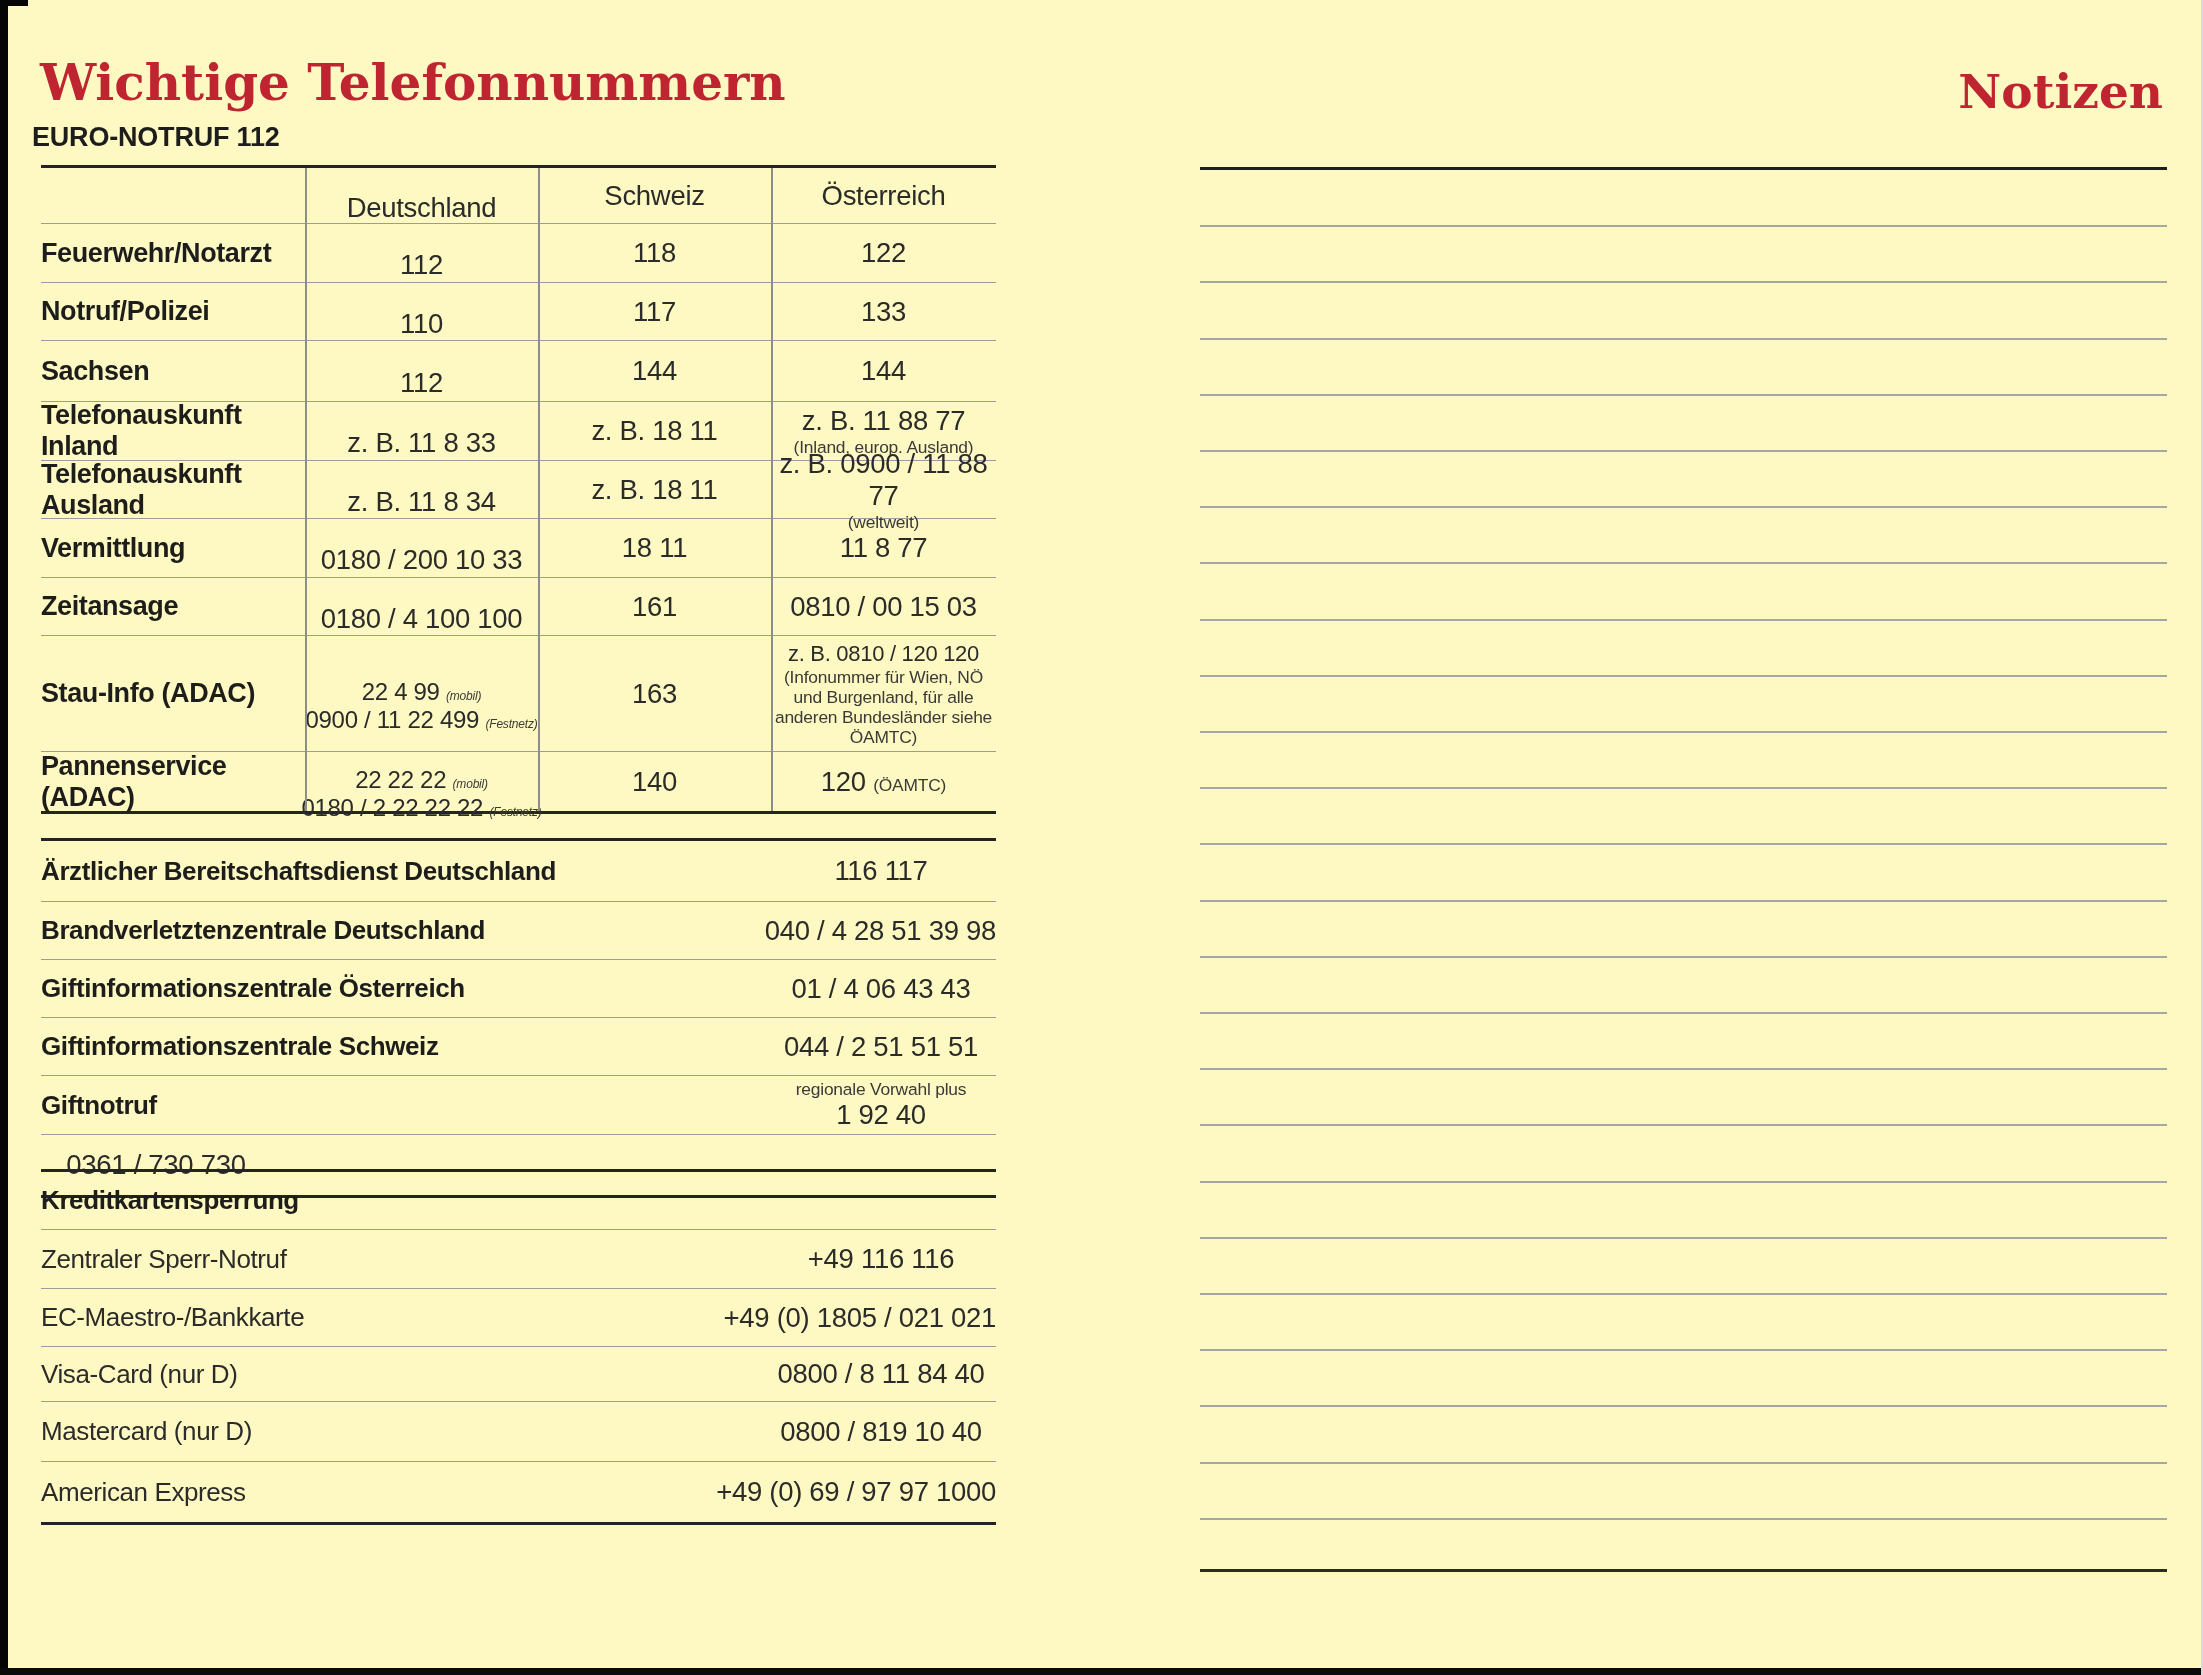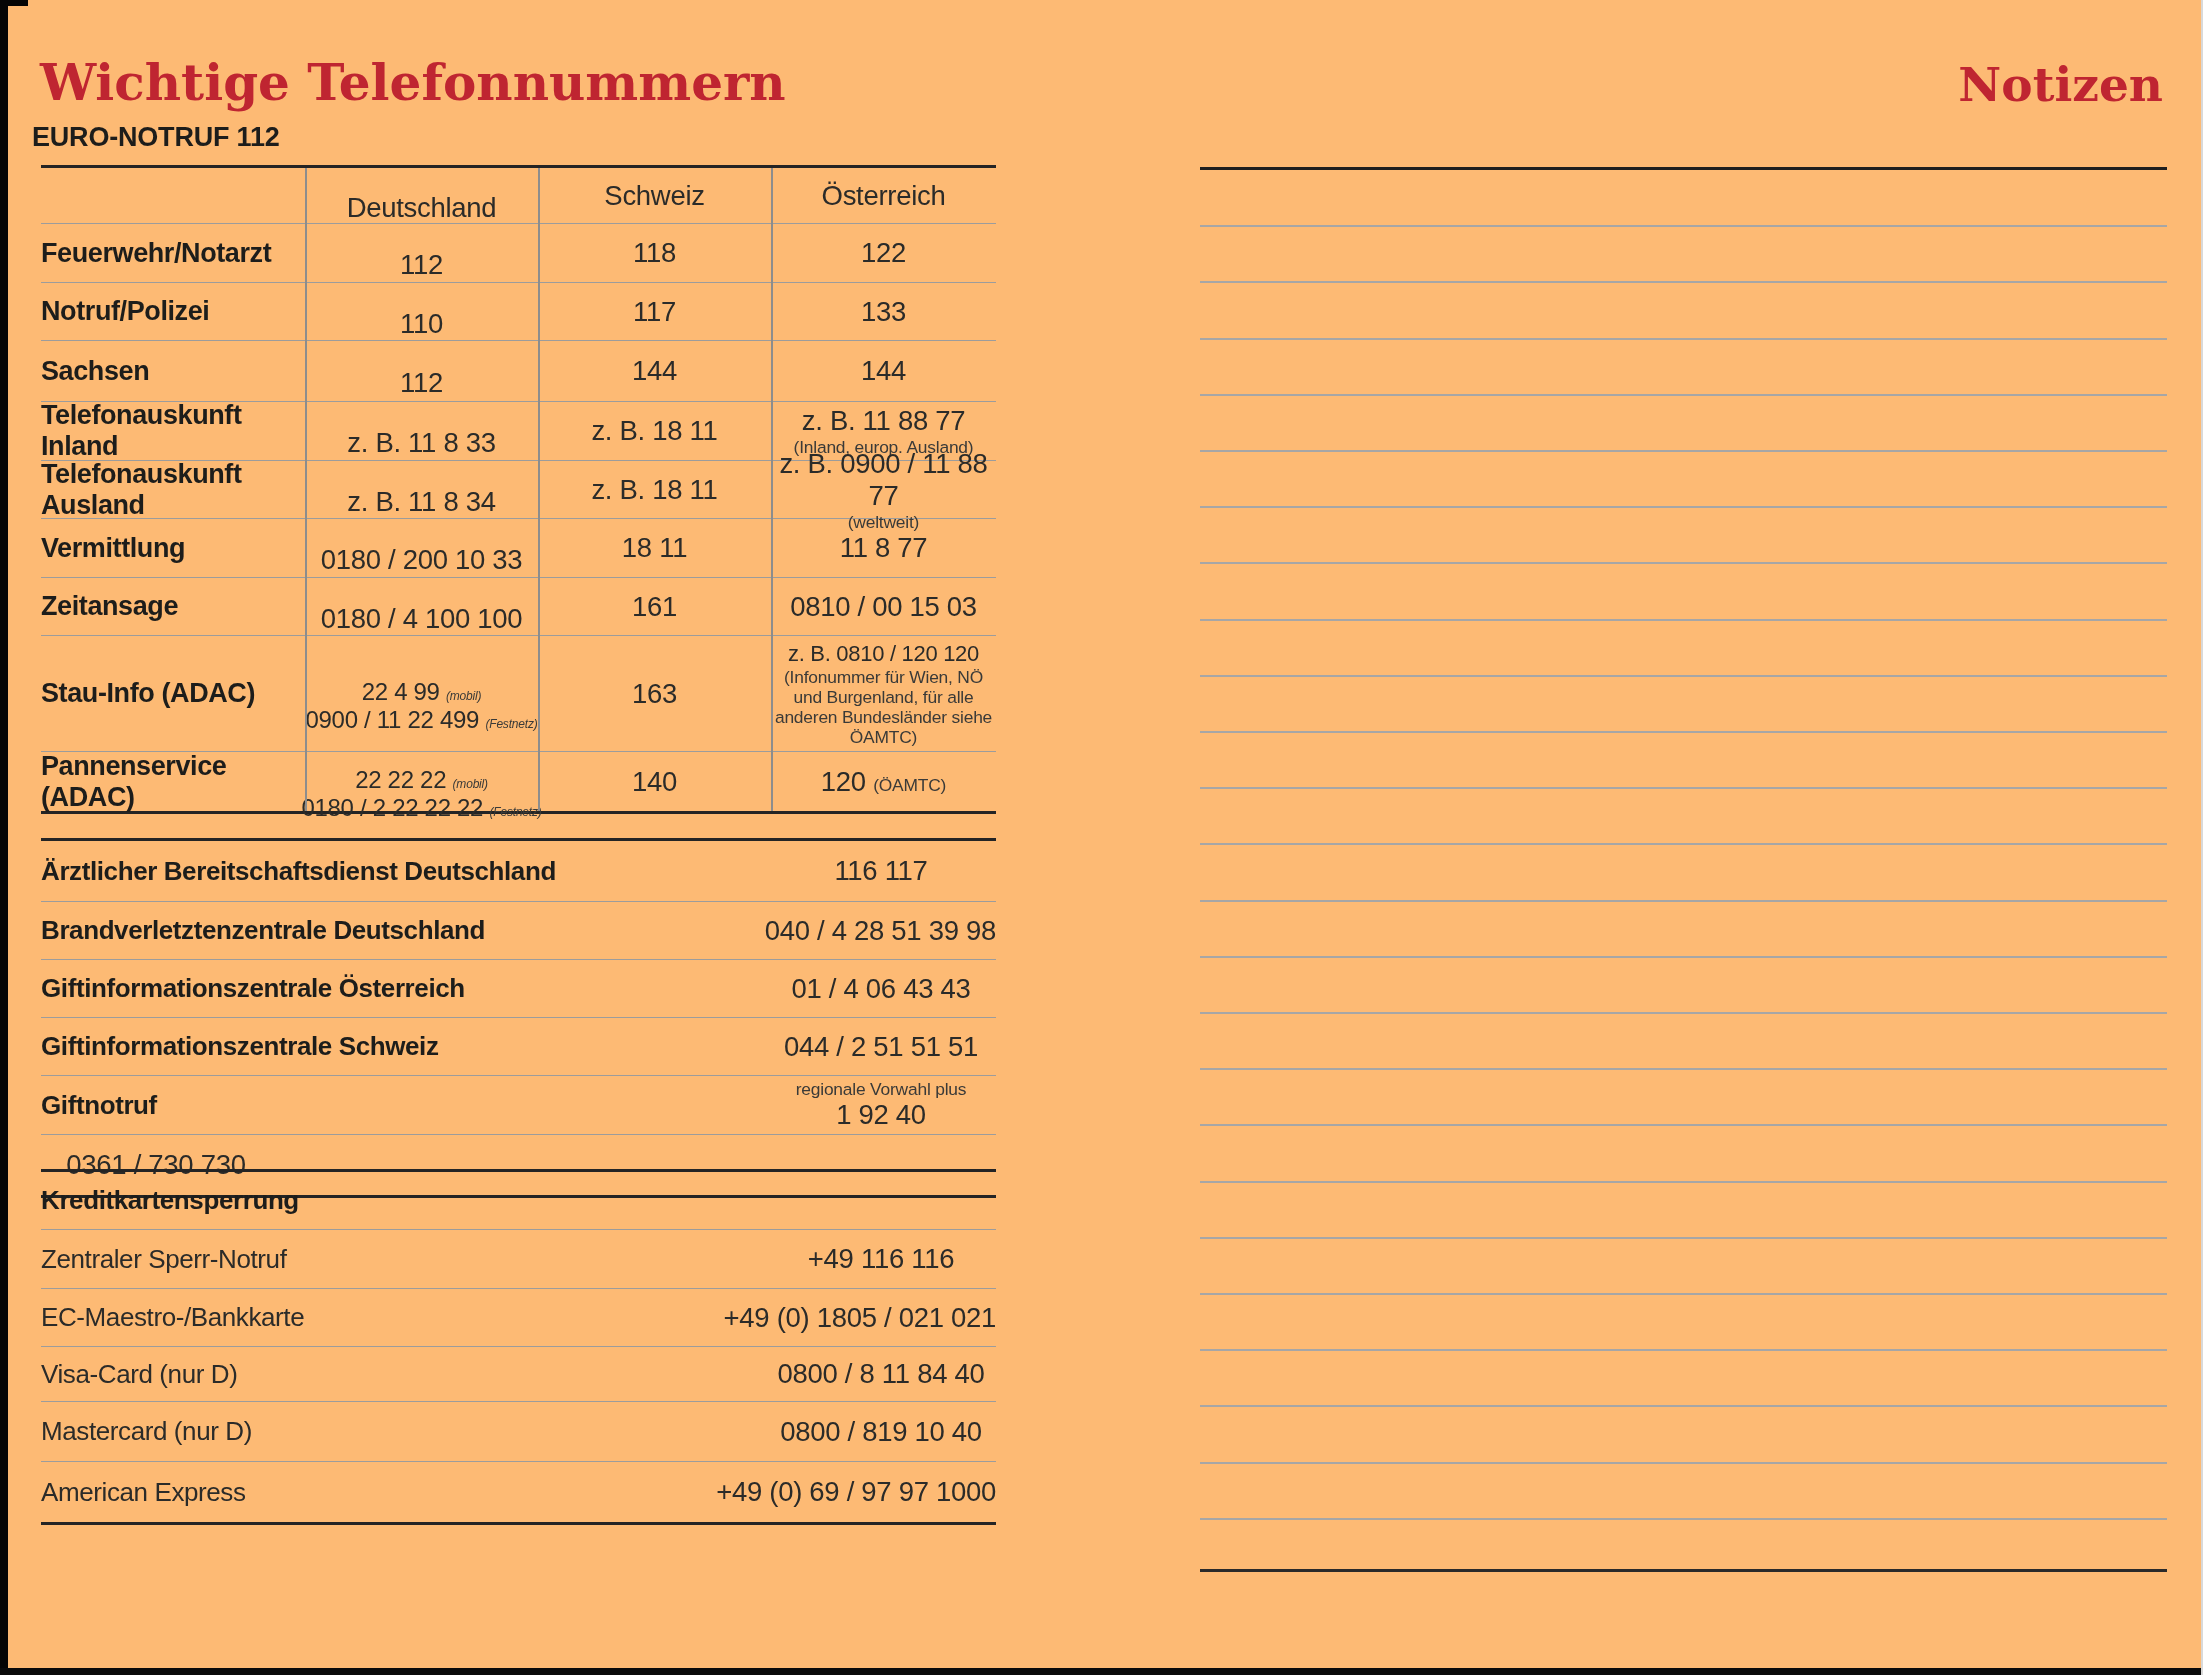--- a/index.html
+++ b/index.html
@@ -1,40 +1,40 @@
 <!DOCTYPE html>
 <html style="font-size:14.7px"><head>
 <meta charset="utf-8">
 <style>
   html,body{margin:0;padding:0;background:#ffffff;}
   .page{
     position:relative;
     width:2204px;height:1676px;
-    background:#fdba74;
+    background:#fef9c3;
     font-family:"Liberation Sans",sans-serif;
     color:#1d1d1b;
     overflow:hidden;
   }
   
   .edge-left{position:absolute;left:0;top:0;width:8.3px;height:100%;background:#050505;}
   .edge-bottom{position:absolute;left:0;bottom:0;width:100%;height:8.3px;background:#0a0a0a;}
   .edge-right{position:absolute;right:0;top:0;width:2.8px;height:100%;background:#d9d9d9;}
   .edge-top-nub{position:absolute;left:0;top:0;width:27.5px;height:6.4px;background:#050505;}
 
   
   .big-title{
     position:absolute;
     font-family:"DejaVu Serif",serif;
     font-weight:700;
     color:#bf2531;
     letter-spacing:0px;
     white-space:nowrap;
   }
   #left-title{left:40px;top:53px;font-size:50px;}
-  #right-title{right:41px;top:57px;font-size:47px;}
+  #right-title{right:41px;top:64px;font-size:47px;}
 
   #subtitle{
     position:absolute;left:32px;top:122px;
     font-size:27px;font-weight:700;letter-spacing:-0.2px;
   }
 
   
   #emergency-table{
     position:absolute;left:41px;top:165px;width:955px;
     border-top:3.7px solid #242424;

